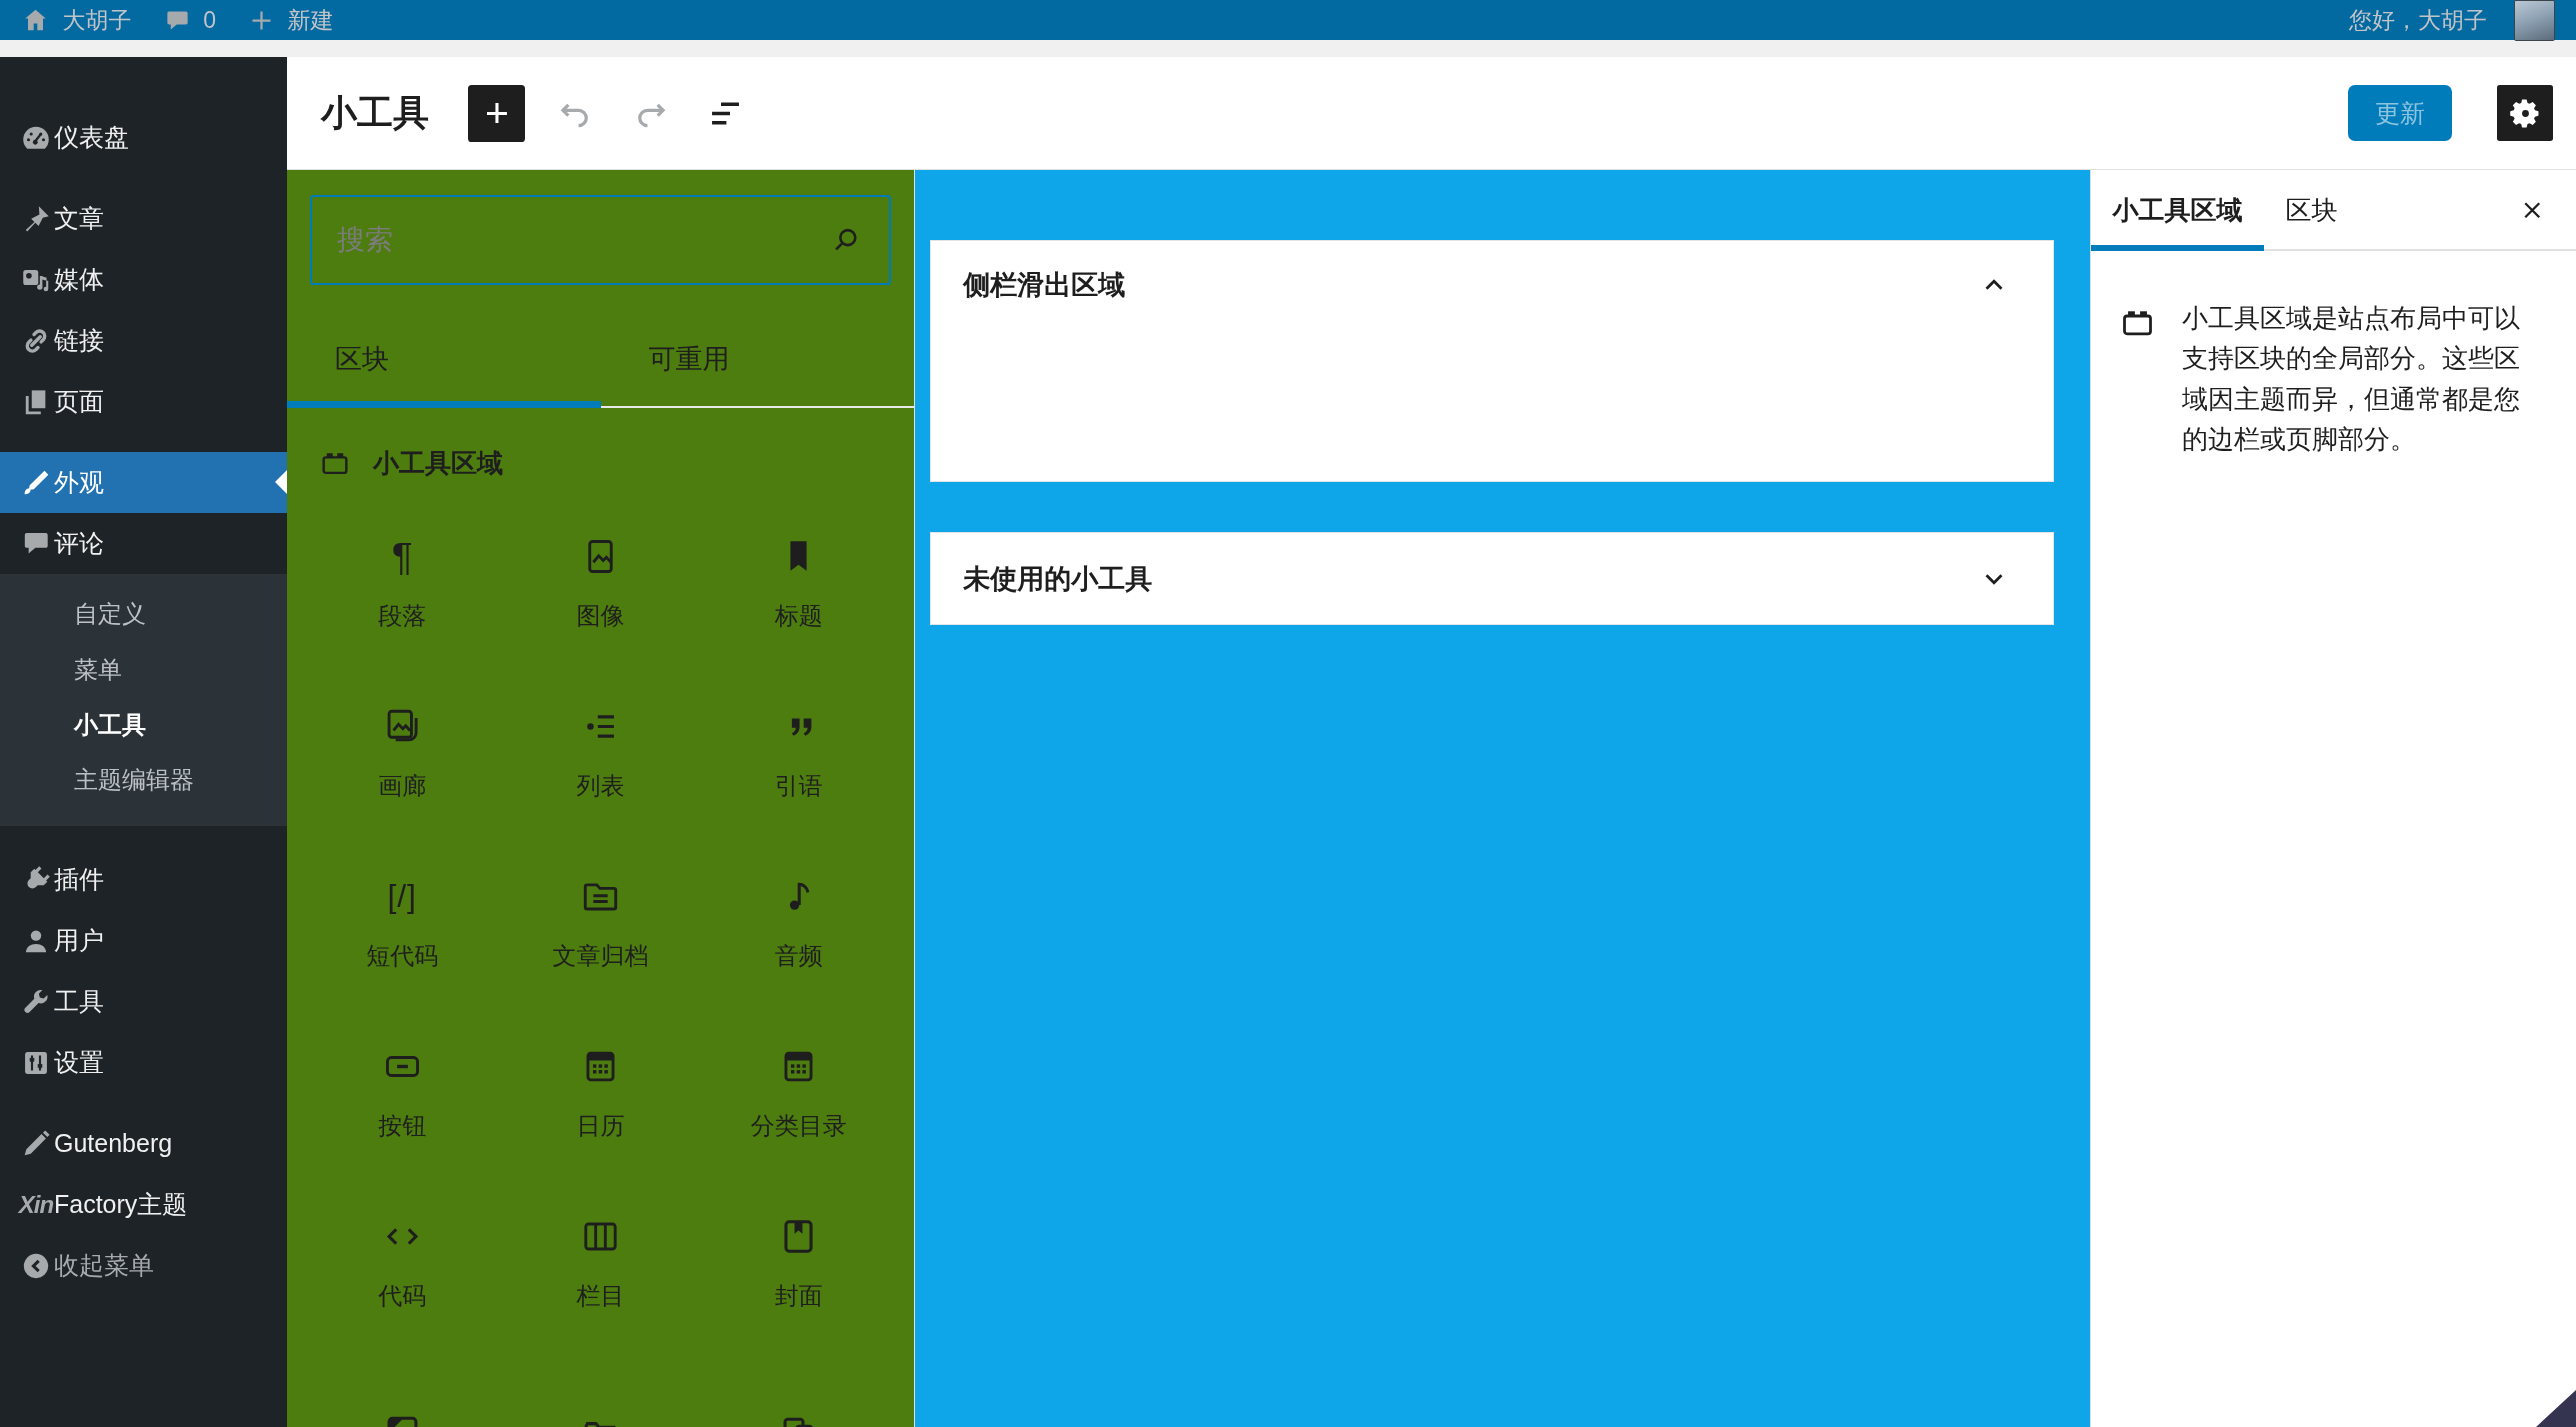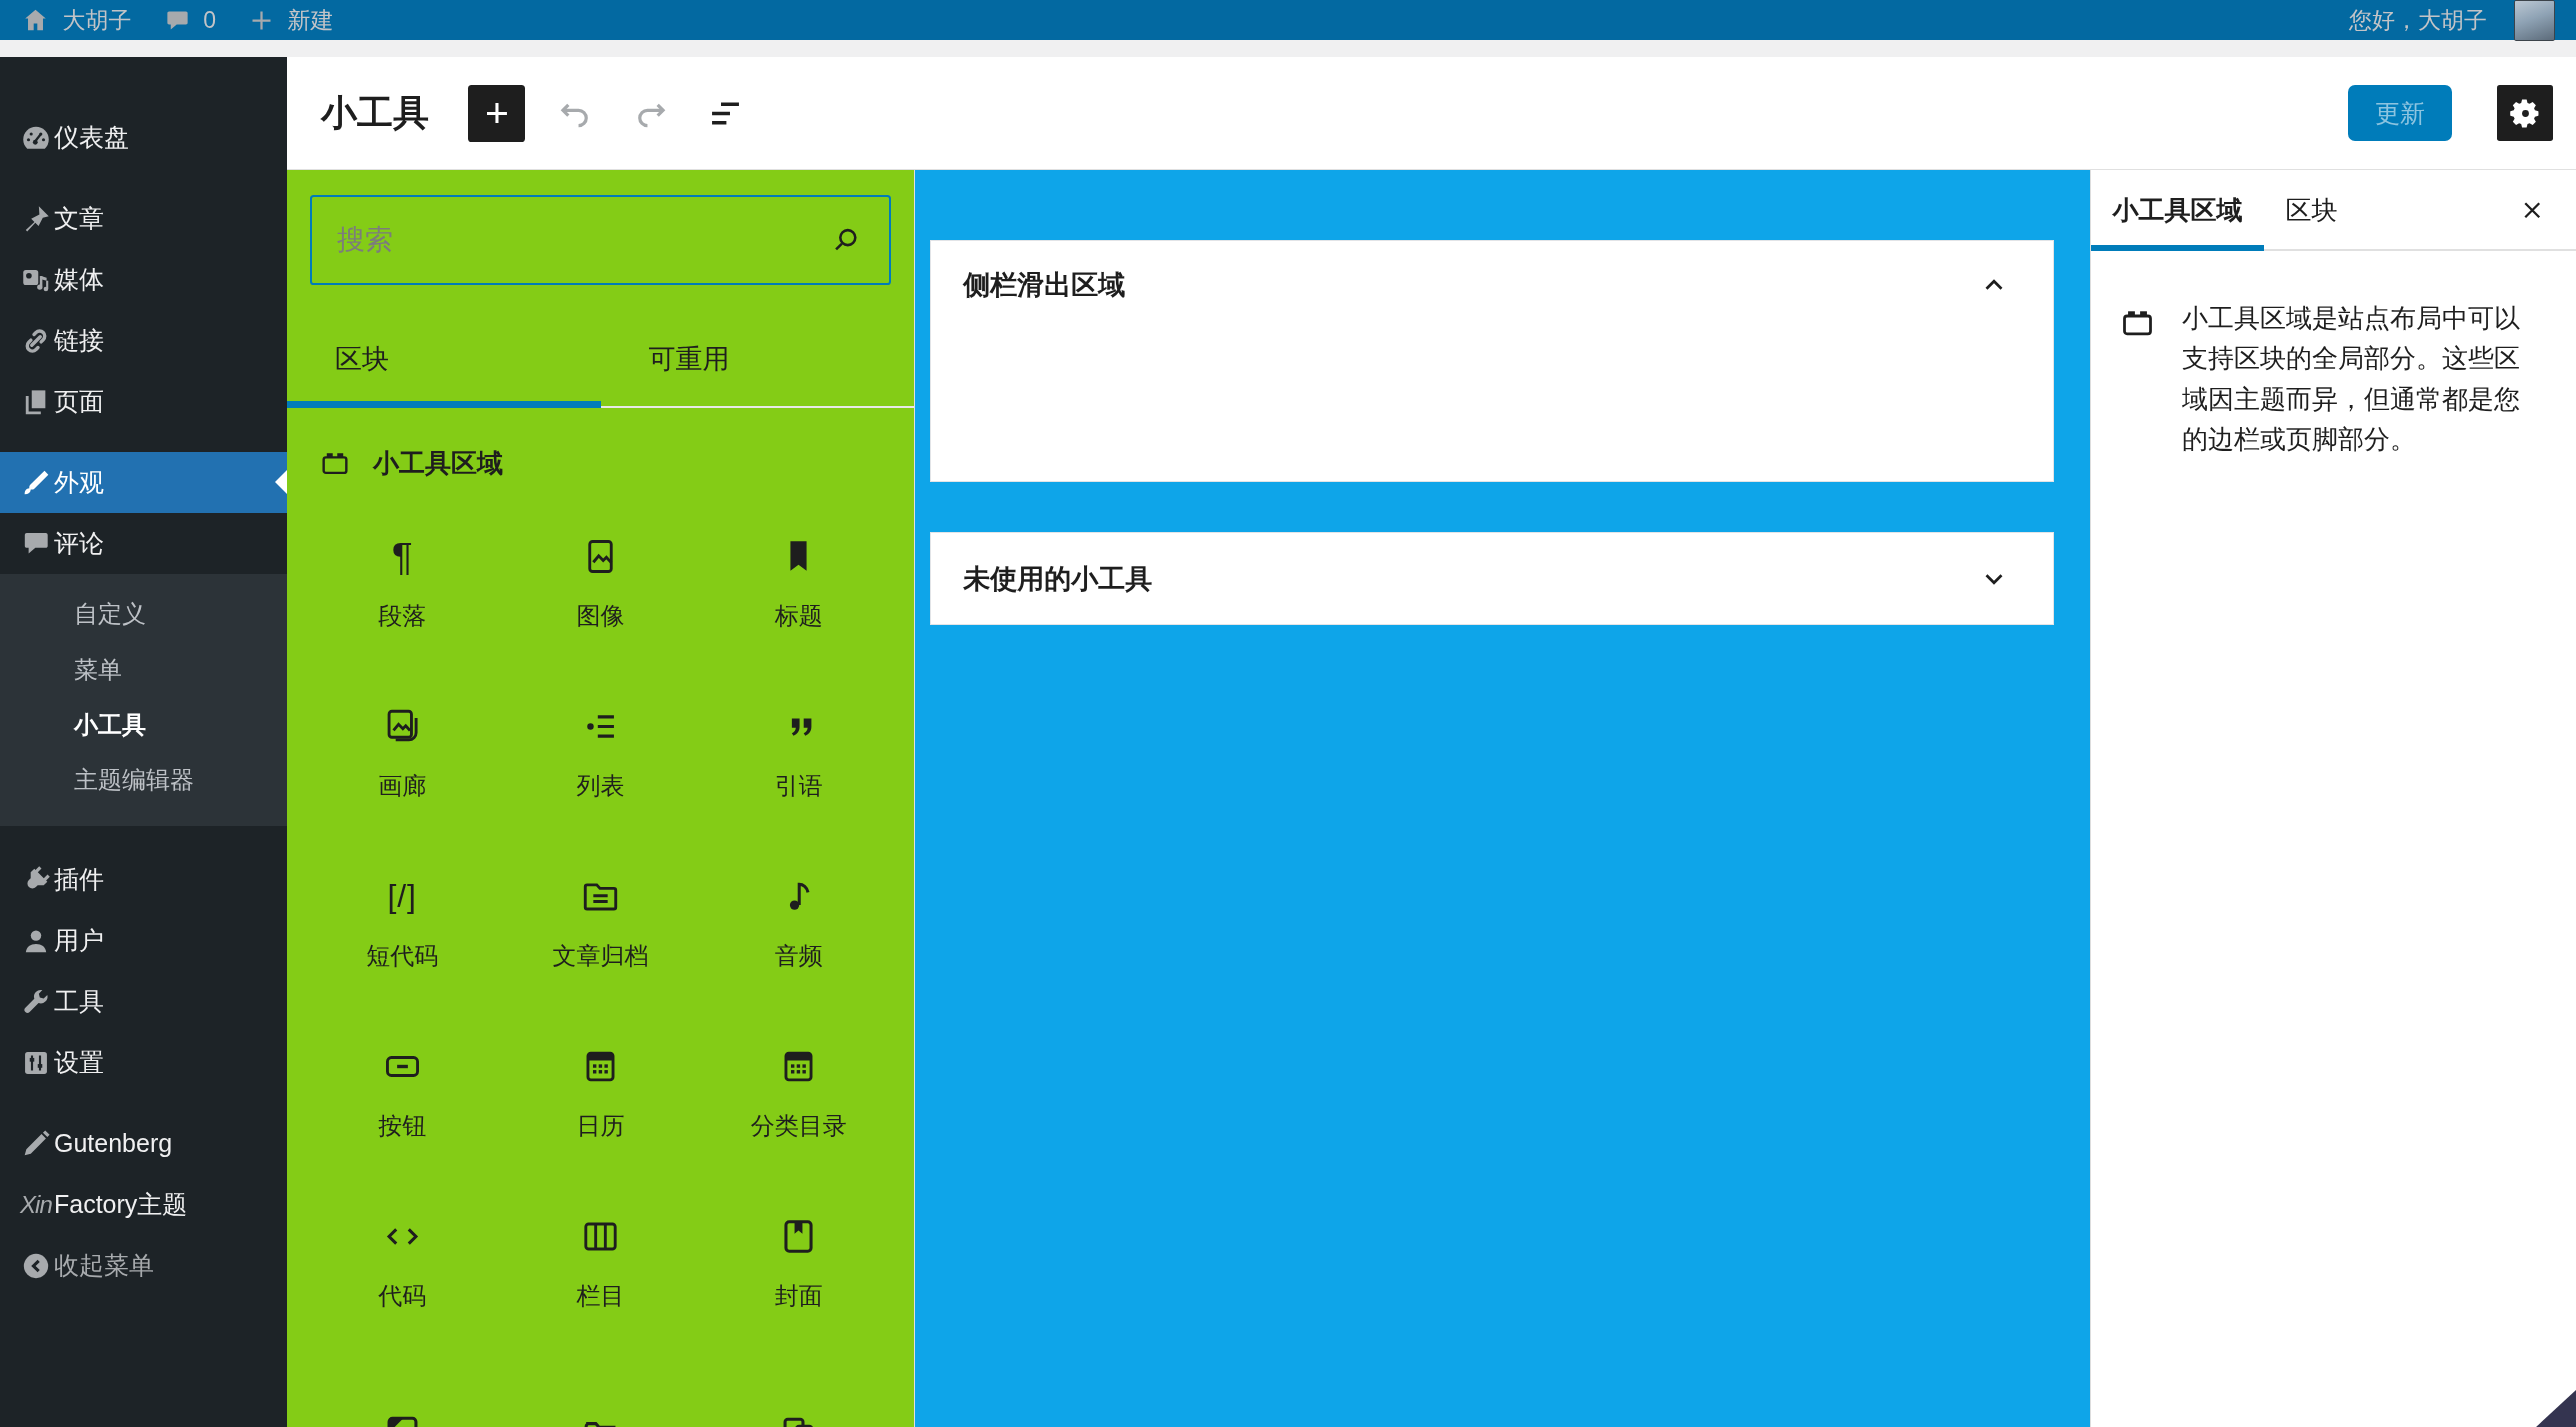--- a/index.html
+++ b/index.html
@@ -17,36 +17,36 @@
   .lsidebar { position:absolute; top:57px; left:0; width:287px; bottom:0; background:#1d2327; z-index:20; font-size:25px; color:#f0f0f1; }
   .mi { display:flex; align-items:center; height:61px; padding-left:18px; cursor:pointer; position:relative; }
   .mi .ic { width:36px; height:36px; flex:0 0 36px; display:flex; align-items:center; justify-content:center; }
   .gap { margin-top:20px; }
   .mi.active { background:#2271b1; color:#fff; }
   .mi.active::after { content:''; position:absolute; right:0; top:50%; margin-top:-12.6px; border:12.6px solid transparent; border-right-color:#fff; }
   .submenu { background:#2c3338; padding:12.6px 0 18px; }
   .smi { padding:11.7px 0 11.7px 74px; font-size:24px; color:#bdc1c6; cursor:pointer; }
   .smi.current { color:#fff; font-weight:bold; }
   .mi.muted { color:#a7aaad; }
-  .xin { font-size:24px; font-weight:normal; font-style:italic; color:#a7aaad; letter-spacing:-0.9px; }
+  .xin { font-size:24px; font-weight:bold; font-style:italic; color:#a7aaad; letter-spacing:-0.9px; }
 
   
   .main { position:absolute; top:57px; left:287px; right:0; bottom:0; display:flex; flex-direction:column; }
   .ed-header { height:113px; background:#fff; border-bottom:0.9px solid #e0e0e0; display:flex; align-items:center; padding:0 23px 0 34px; gap:25px; flex:0 0 113px; }
   .ed-title { font-size:36px; font-weight:bold; color:#1e1e1e; margin-right:14.4px; }
   .btn-plus { width:57px; height:57px; background:#1e1e1e; color:#fff; border-radius:3.6px; font-size:41px; display:flex; align-items:center; justify-content:center; cursor:pointer; }
   .hbtn { width:50px; height:50px; display:flex; align-items:center; justify-content:center; cursor:pointer; }
   .spacer { flex:1; }
   .btn-update { height:56px; padding:0 27px; background:#007cba; color:rgba(255,255,255,.55); font-size:25px; border-radius:7px; display:flex; align-items:center; cursor:pointer; }
   .btn-gear { width:56px; height:56px; background:#1e1e1e; border-radius:2.7px; margin-left:20px; display:flex; align-items:center; justify-content:center; cursor:pointer; }
 
   .content { flex:1; display:flex; min-height:0; }
 
   
-  .inserter { width:628px; flex:0 0 628px; background:#84cc16; border-right:0.9px solid #e0e0e0; overflow:hidden; }
+  .inserter { width:628px; flex:0 0 628px; background:#4d7c0f; border-right:0.9px solid #e0e0e0; overflow:hidden; }
   .search-box { margin:25px 23px 0; height:90px; border:2.7px solid #007cba; border-radius:3.6px; display:flex; align-items:center; padding:0 25px; }
   .search-box input { flex:1; border:none; outline:none; font-size:28px; color:#1e1e1e; font-family:inherit; background:transparent; }
   .search-box input::placeholder { color:#7c7c7c; }
   .ins-tabs { display:flex; margin-top:36px; position:relative; }
   .ins-tabs::after { content:''; position:absolute; left:0; right:0; bottom:0; height:1.8px; background:#e8e8e8; }
   .ins-tab { flex:1; padding:20px 0 30.5px 48px; font-size:27px; font-weight:500; color:#1e1e1e; position:relative; cursor:pointer; }
   .ins-tab.active::before { content:''; position:absolute; left:0; right:0; bottom:0; height:6.3px; background:#007cba; z-index:2; }
   .ins-cat { display:flex; align-items:center; gap:21.5px; margin:38px 0 0 30.5px; font-size:26px; font-weight:bold; }
   .blocks { display:grid; grid-template-columns:repeat(3,1fr); padding:18px 16px 0; }
   .blk { height:170px; display:flex; flex-direction:column; align-items:center; justify-content:center; gap:21.5px; cursor:pointer; border-radius:3.6px; }

